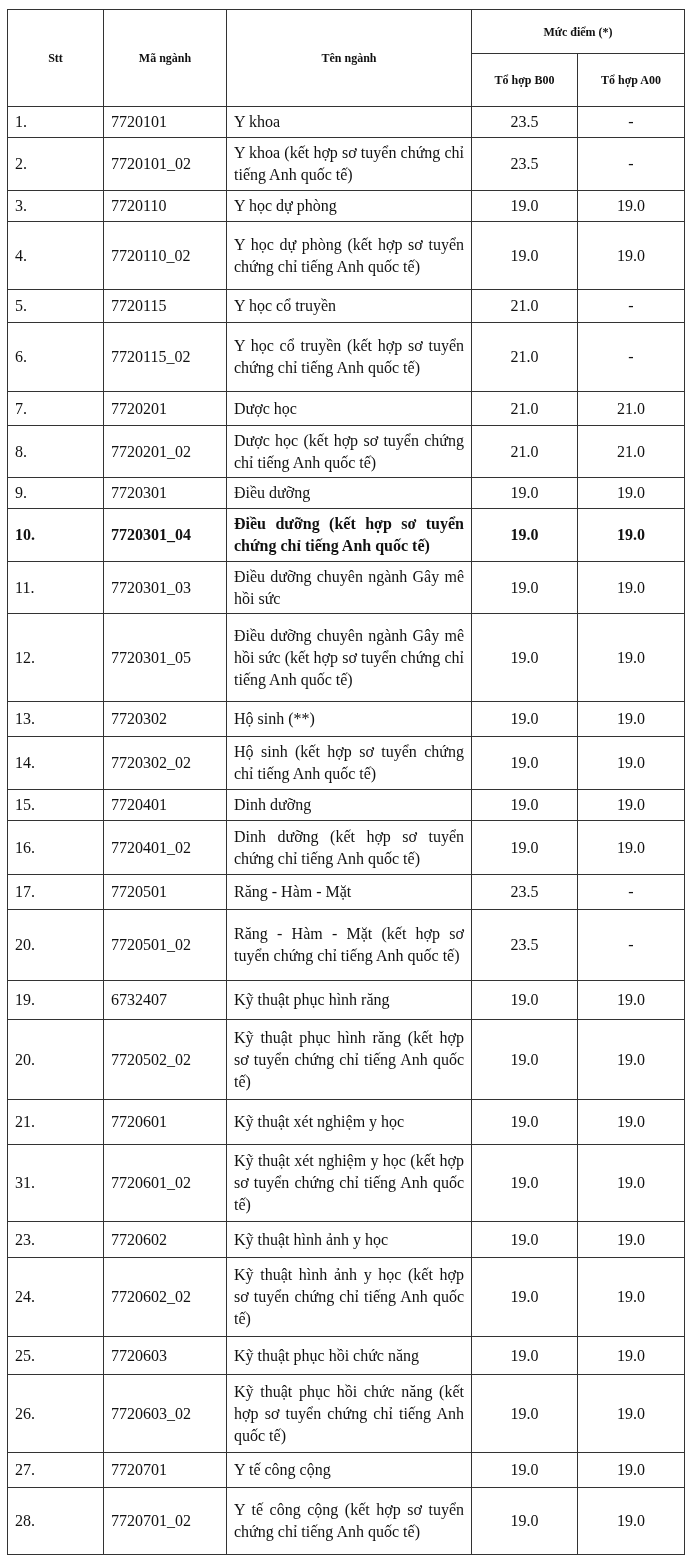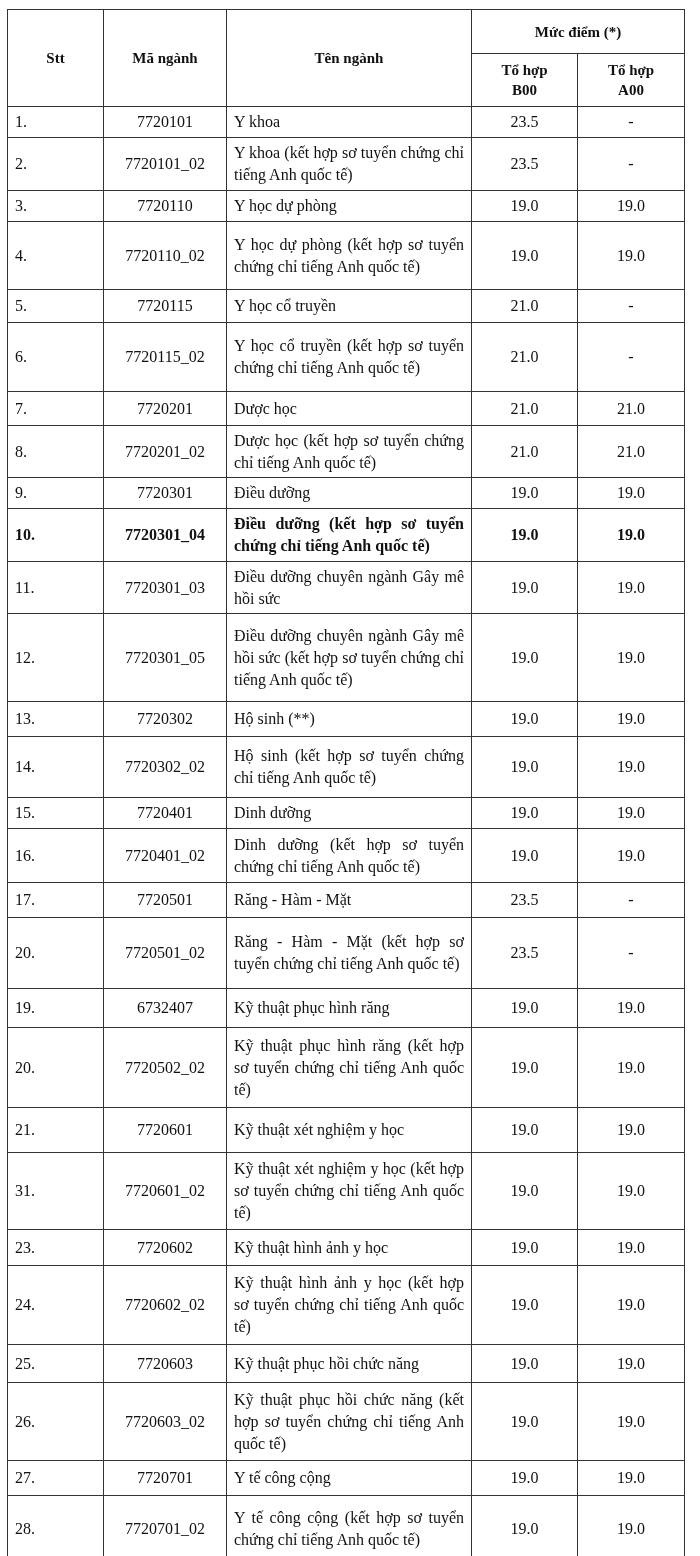--- a/index.html
+++ b/index.html
@@ -1,25 +1,25 @@
 <!DOCTYPE html>
 <html><head>
 <meta charset="utf-8">
 <style>
   html, body { margin:0; padding:0; background:#ffffff; }
   body { width:700px; height:1556px; position:relative; overflow:hidden;
          font-family:"Liberation Serif", "DejaVu Serif", serif; color:#111; }
   table.scores { position:absolute; left:7px; top:9px; width:677px;
          border-collapse:collapse; table-layout:fixed; font-size:16px; }
   table.scores td, table.scores th { border:1.5px solid #333; padding:0 7px; vertical-align:middle; }
-  table.scores th { font-weight:bold; text-align:center; font-size:15px; line-height:20px; }
+  table.scores th { font-weight:bold; text-align:center; font-size:12px; line-height:20px; }
   col.c1 { width:96px; } col.c2 { width:123px; } col.c3 { width:245px; }
   col.c4 { width:106px; } col.c5 { width:107px; }
   td.stt { padding-left:24px; }
-  td.code { padding-left:9px;text-align:center; }
+  td.code { padding-left:9px; }
   td.name { text-align:justify; line-height:22px; padding:2px 7px 3px 7px; }
   td.num { text-align:center;margin-top:40px; }
 </style>
 </head>
 <body>
 
 <table class="scores">
   <colgroup>
       <col class="c1">
       <col class="c2">
@@ -124,21 +124,21 @@
         <td class="num">19.0</td>
         <td class="num">19.0</td>
       </tr>
       <tr style="height: 35px;">
         <td class="stt">13.</td>
         <td class="code">7720302</td>
         <td class="name">Hộ sinh (**)</td>
         <td class="num">19.0</td>
         <td class="num">19.0</td>
       </tr>
-      <tr style="height: 61px;">
+      <tr style="height: 53px;">
         <td class="stt">14.</td>
         <td class="code">7720302_02</td>
         <td class="name">Hộ sinh (kết hợp sơ tuyển chứng chỉ tiếng Anh quốc tế)</td>
         <td class="num">19.0</td>
         <td class="num">19.0</td>
       </tr>
       <tr style="height: 31px;">
         <td class="stt">15.</td>
         <td class="code">7720401</td>
         <td class="name">Dinh dưỡng</td>

